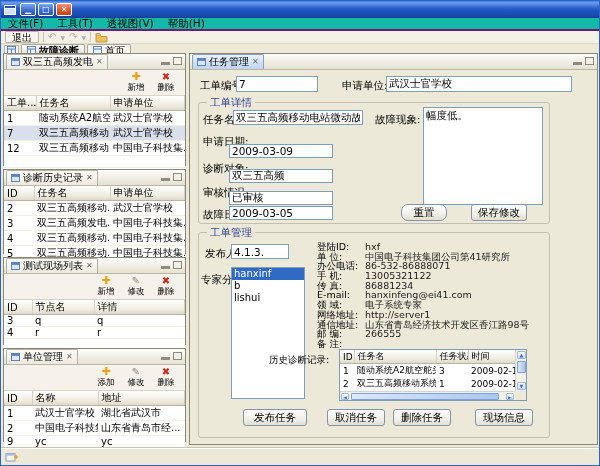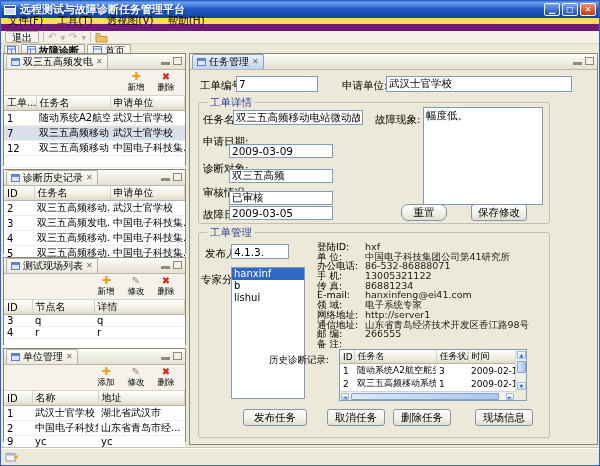--- a/index.html
+++ b/index.html
@@ -14,22 +14,22 @@
     display:flex; align-items:center; padding:0 3px; color:#fff; font-weight:bold; }
   .app-icon{ width:12px; height:10px; margin-right:4px; flex:0 0 auto; }
   .title-text{ flex:1; font-size:11px; white-space:nowrap; overflow:hidden; text-shadow:1px 1px 1px #123c92; }
   .winbtns{ display:flex; gap:2px; }
   .winbtn{ width:16px; height:13px; border:1px solid #fff; border-radius:2px; color:#fff;
     font-size:8px; line-height:11px; text-align:center;
     background:linear-gradient(180deg,#7da4ec,#3a6cd0 60%,#2a55b4); }
   .winbtn.close{ background:linear-gradient(180deg,#ef9270,#d9562c 60%,#b8431e); }
 
   
-  .menubar{ position:absolute; left:0; top:17px; right:0; height:13px; background:#fde047;
-    display:flex; align-items:center; border-bottom:7px solid #701a75; }
+  .menubar{ position:absolute; left:0; top:17px; right:0; height:13px; background:#14b8a6;
+    display:flex; align-items:center; border-bottom:2px solid #701a75; }
   .menu-item{ padding:0 7px; font-size:10.5px; cursor:default; }
   .toolbar{ position:absolute; left:0; top:30px; right:0; height:13px; background:#f3f1e6;
     display:flex; align-items:center; gap:4px; padding:0 4px; border-bottom:1px solid #ddd9ca; }
   .tsep{ width:1px; height:10px; background:#c9c5b6; }
   .exit-btn{ border:1px solid #b9b5a6; background:#f6f4ec; padding:0 6px; font-size:10px; height:12px; line-height:11px; border-radius:1px; }
   .navico{ color:#b3afa2; font-size:10px; line-height:10px; }
   .navcaret{ color:#b3afa2; font-size:6px; }
   .persp-bar{ position:absolute; left:0; top:43px; right:0; height:12px; background:#ece9d8;
     display:flex; align-items:flex-end; gap:2px; padding:0 3px; }
   .persp-btn{ width:15px; height:11px; border:1px solid #b5b1a4; background:#f6f4ec;
@@ -108,21 +108,20 @@
 </head>
 <body>
 
 <div class="window">
 
   <div class="titlebar">
     <svg class="app-icon" viewBox="0 0 12 10">
       <rect x="0.5" y="0.5" width="11" height="9" fill="#cfe0f8" stroke="#fff"></rect>
       <rect x="0.5" y="0.5" width="11" height="3" fill="#2a55b4" stroke="#fff"></rect>
     </svg>
-    <span class="title-text">远程测试与故障诊断任务管理平台</span>
     <span class="winbtns">
       <span class="winbtn">▁</span>
       <span class="winbtn">□</span>
       <span class="winbtn close">✕</span>
     </span>
   </div>
 
   <div class="menubar">
     <span class="menu-item">文件(F)</span>
     <span class="menu-item">工具(T)</span>

